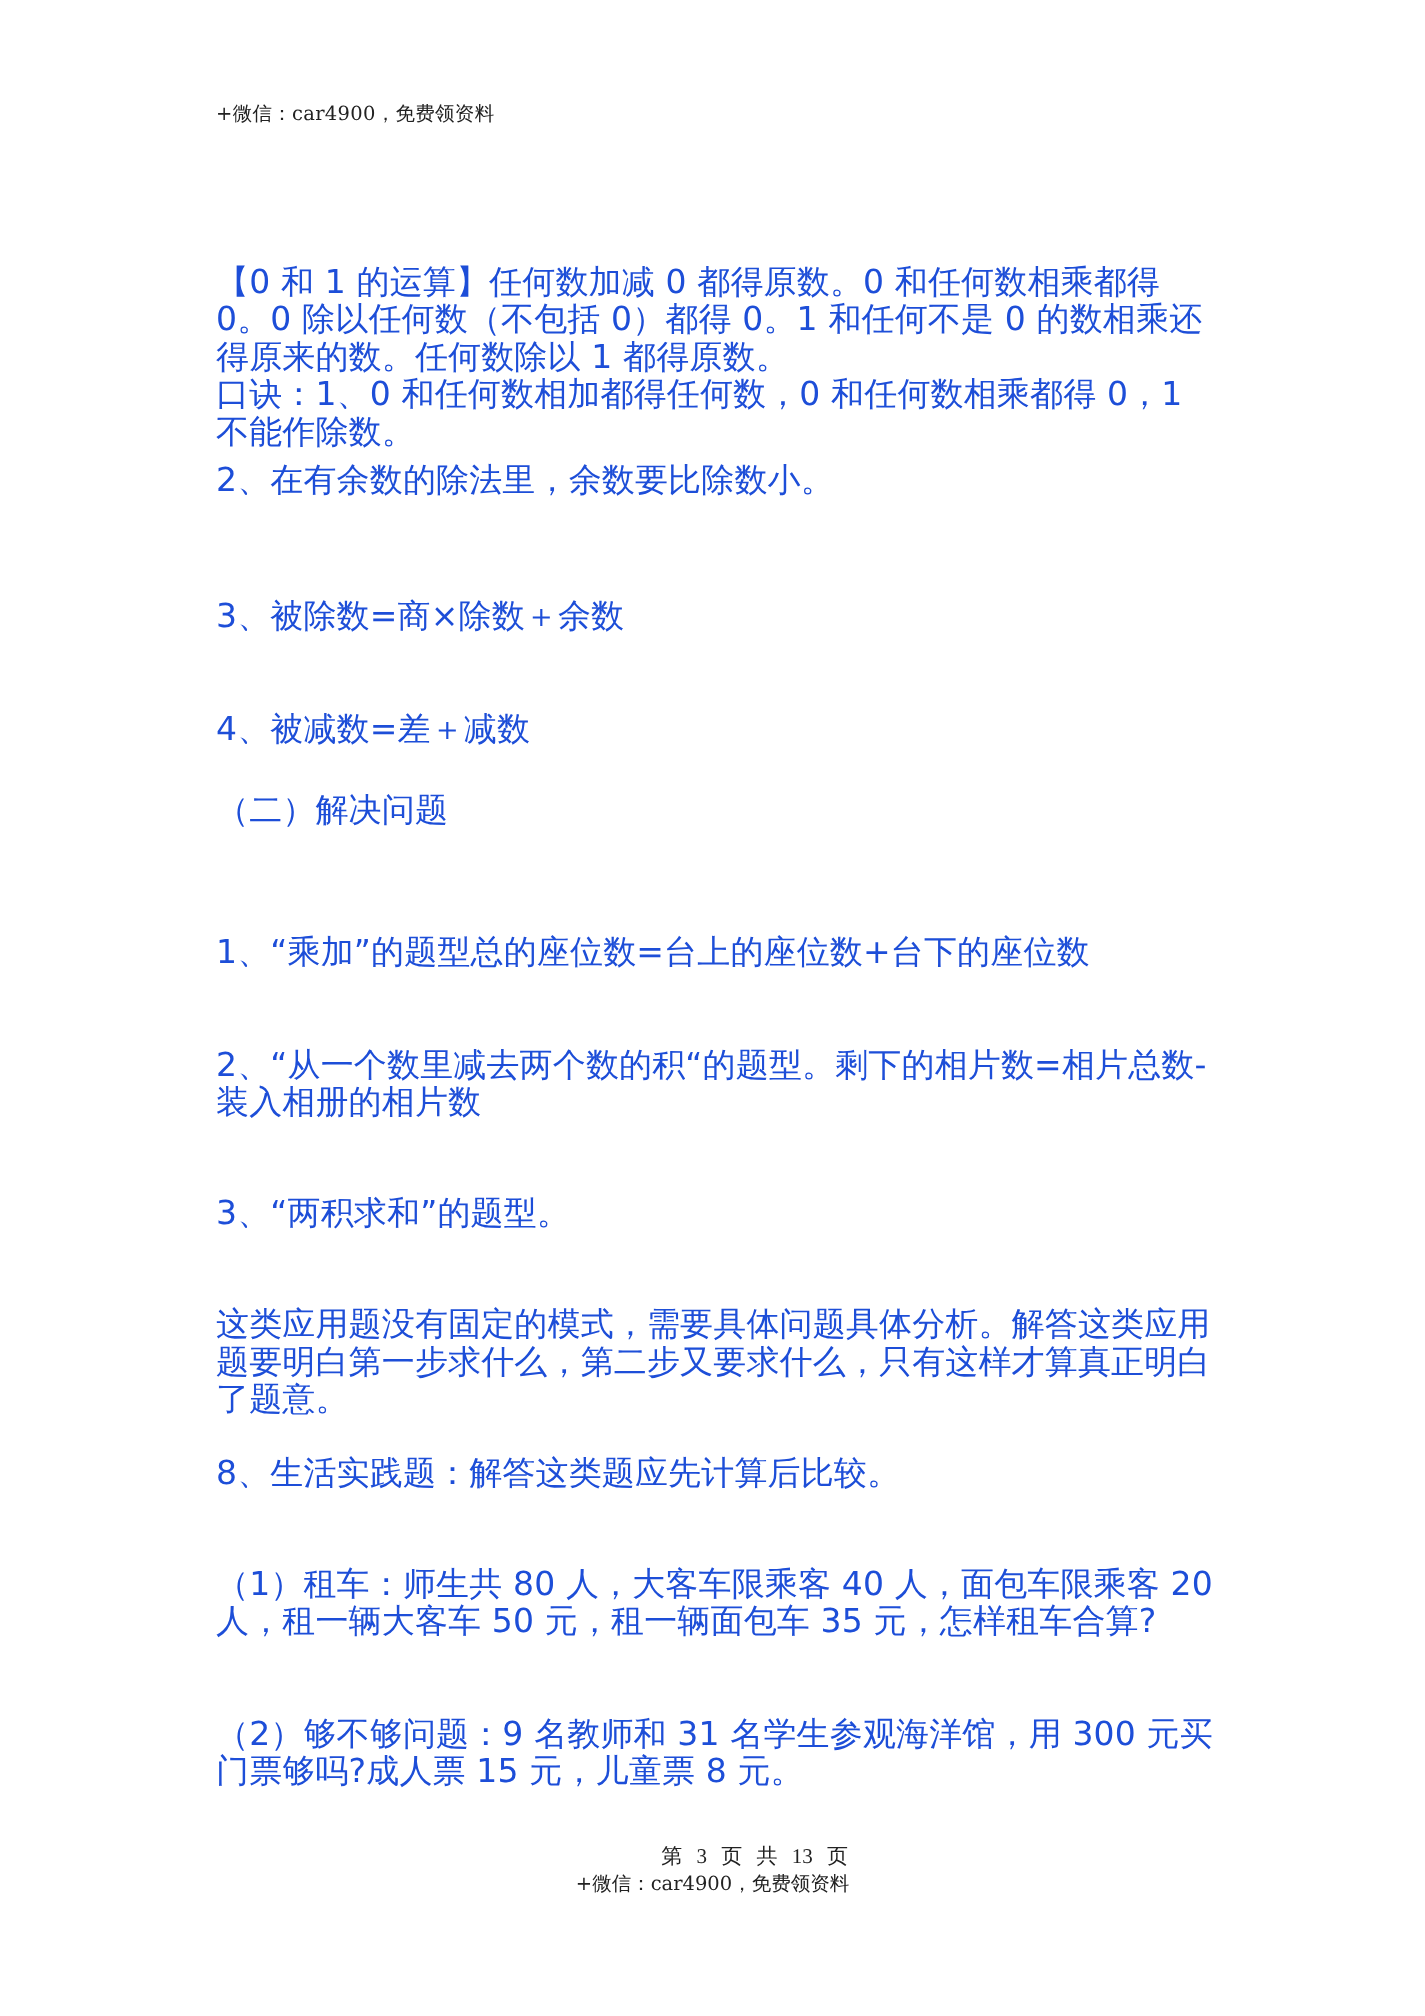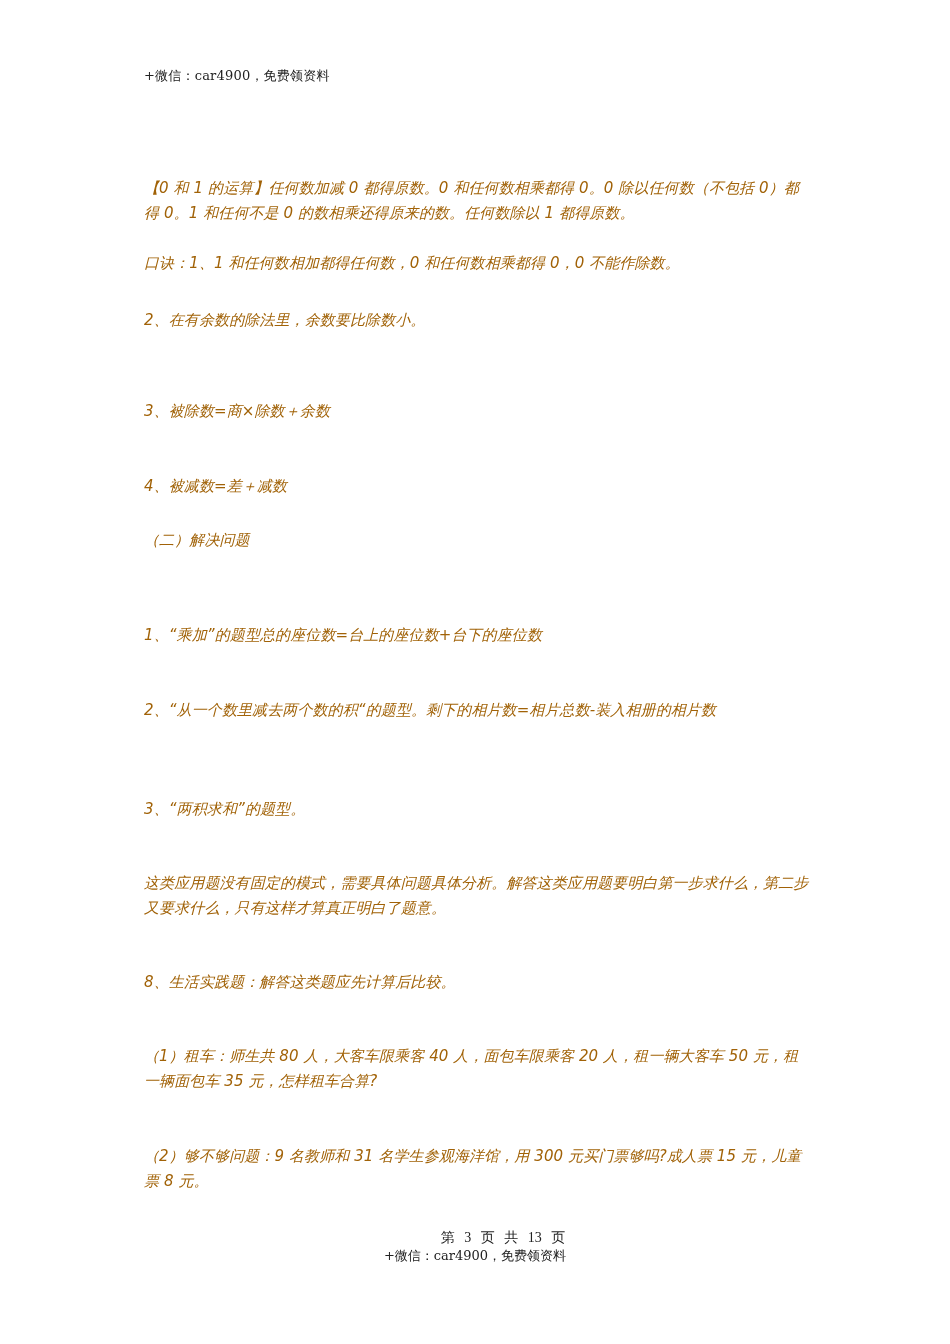--- a/index.html
+++ b/index.html
@@ -21,26 +21,25 @@
       top: 67px;
       font-size: 13px;
       color: #222;
       font-family: "DejaVu Serif", "Liberation Serif", serif;
       letter-spacing: 0.2px;
     }
     .para {
       position: absolute;
       left: 144px;
       width: 666px;
-      font-size: 15px;
+      font-size: 22px;
       line-height: 25px;
-      color: #a16207;
+      color: #1d4ed8;
       margin: 0;
       letter-spacing: 0.1px;
-      font-style: italic;
     }
     .footer-page {
       position: absolute;
       left: 0;
       width: 950px;
       top: 1229px;
       text-align: center;
       font-size: 14px;
       font-family: Liberation Serif, serif;
       color: #222;
@@ -59,21 +58,21 @@
     }
   </style>
 </head>
 <body>
 
 <div>
   <div class="header-note">+微信：car4900，免费领资料</div>
 
   <div>
     <p class="para" style="top:176px">【0 和 1 的运算】任何数加减 0 都得原数。0 和任何数相乘都得 0。0 除以任何数（不包括 0）都得 0。1 和任何不是 0 的数相乘还得原来的数。任何数除以 1 都得原数。</p>
-    <p class="para" style="top:251px">口诀：1、1 和任何数相加都得任何数，0 和任何数相乘都得 0，0 不能作除数。</p>
+    <p class="para" style="top:251px">口诀：1、0 和任何数相加都得任何数，0 和任何数相乘都得 0，1 不能作除数。</p>
     <p class="para" style="top:308px">2、在有余数的除法里，余数要比除数小。</p>
     <p class="para" style="top:399px">3、被除数=商×除数＋余数</p>
     <p class="para" style="top:474px">4、被减数=差＋减数</p>
     <p class="para" style="top:528px">（二）解决问题</p>
     <p class="para" style="top:623px">1、“乘加”的题型总的座位数=台上的座位数+台下的座位数</p>
     <p class="para" style="top:698px">2、“从一个数里减去两个数的积“的题型。剩下的相片数=相片总数-装入相册的相片数</p>
     <p class="para" style="top:797px">3、“两积求和”的题型。</p>
     <p class="para" style="top:871px">这类应用题没有固定的模式，需要具体问题具体分析。解答这类应用题要明白第一步求什么，第二步又要求什么，只有这样才算真正明白了题意。</p>
     <p class="para" style="top:970px">8、生活实践题：解答这类题应先计算后比较。</p>
     <p class="para" style="top:1044px">（1）租车：师生共 80 人，大客车限乘客 40 人，面包车限乘客 20 人，租一辆大客车 50 元，租一辆面包车 35 元，怎样租车合算?</p>

